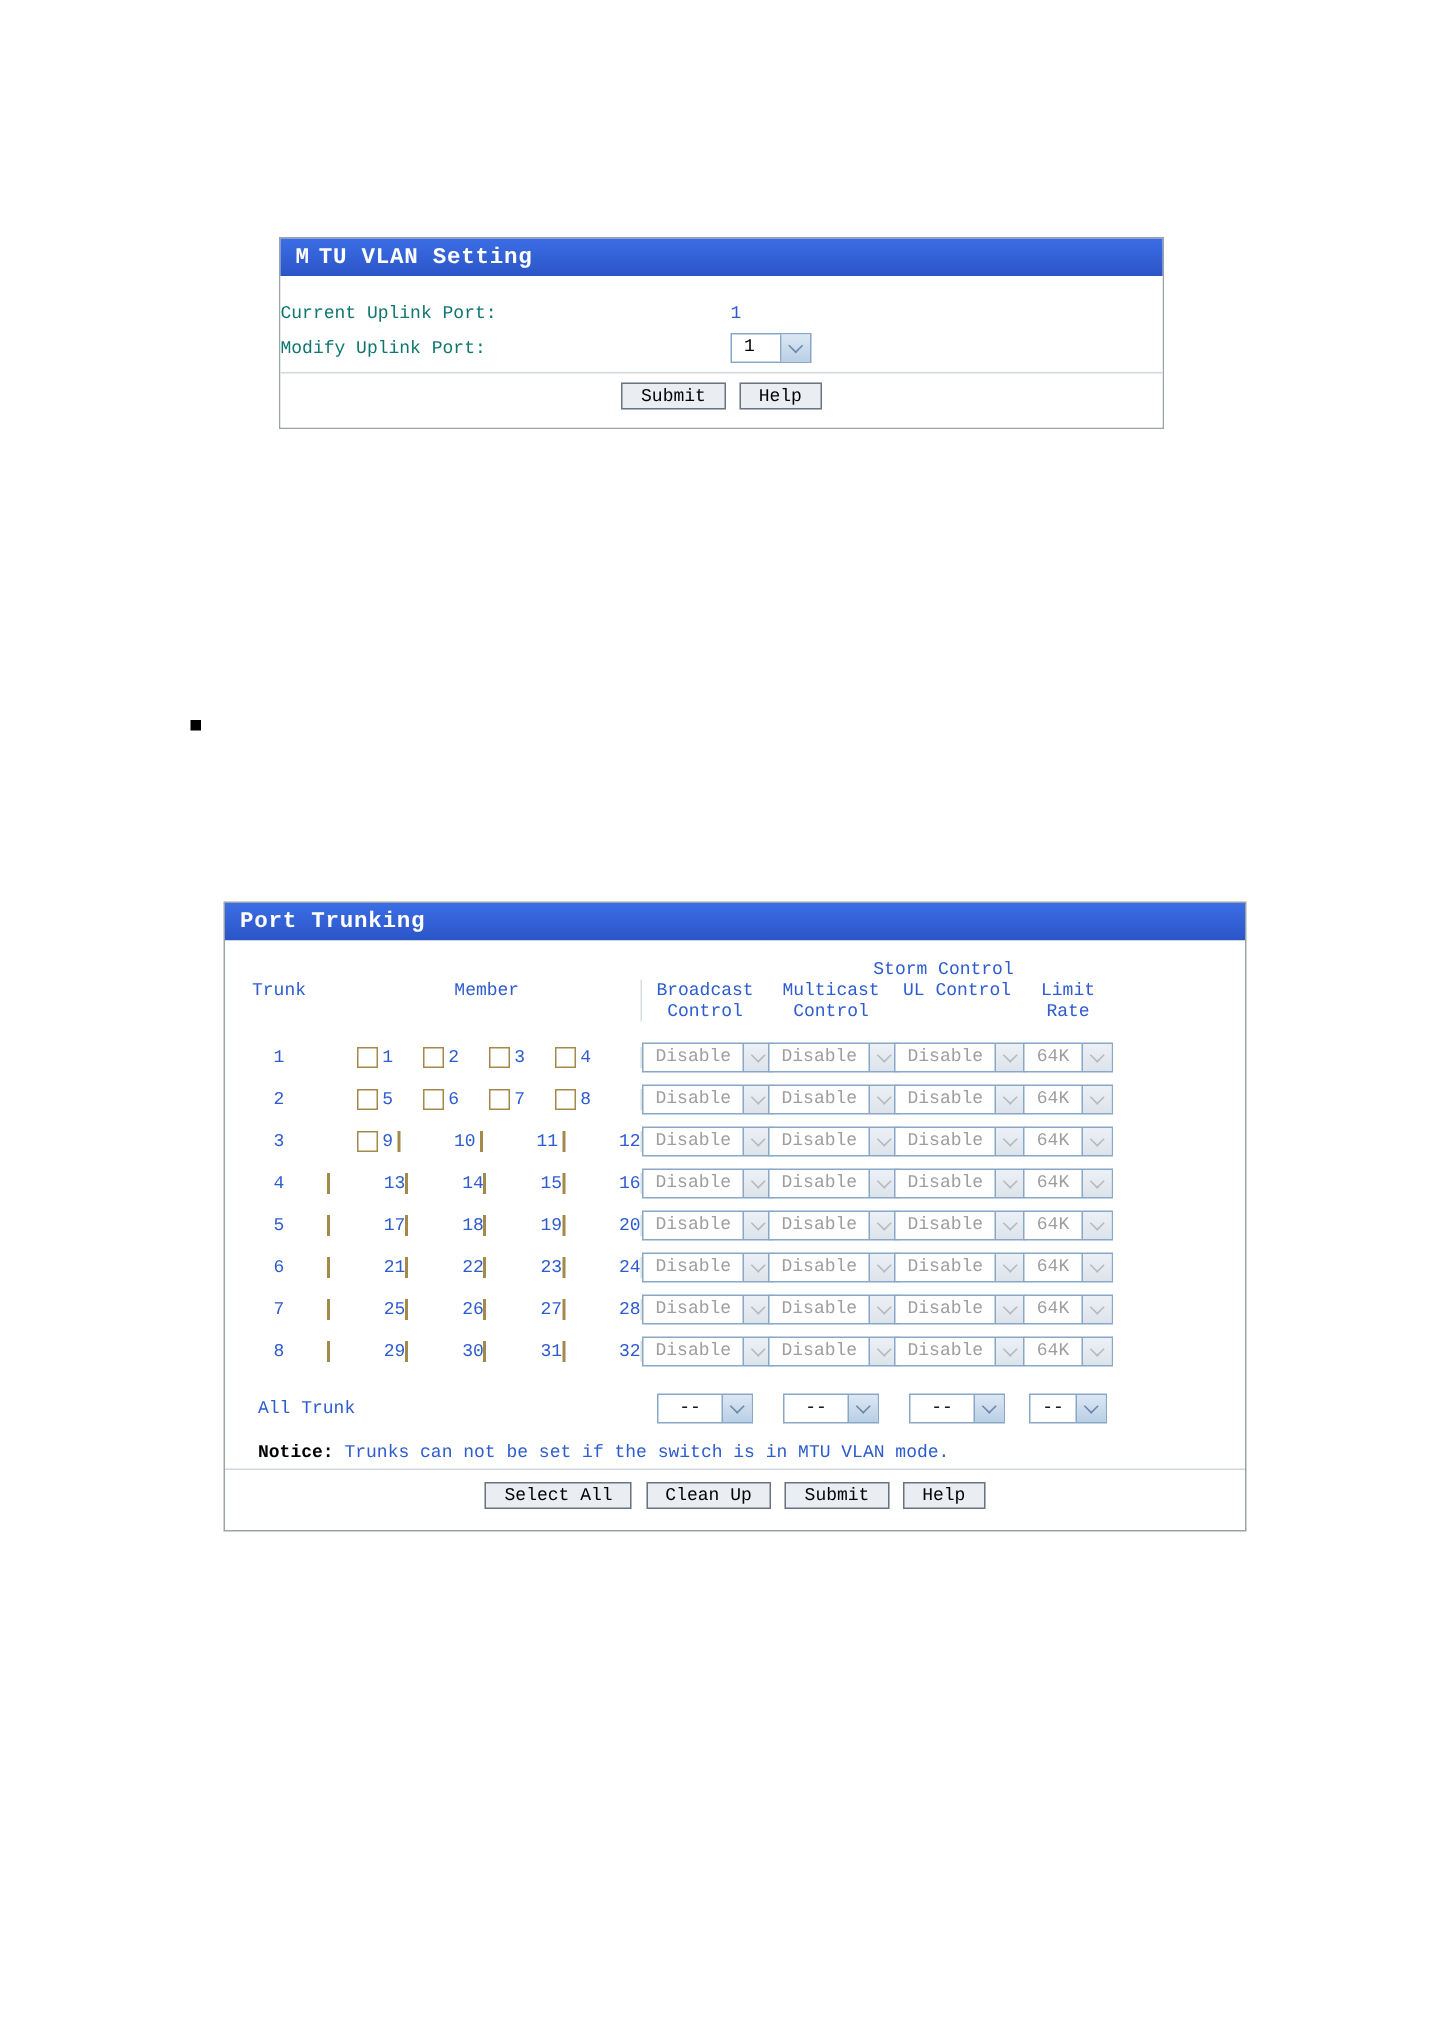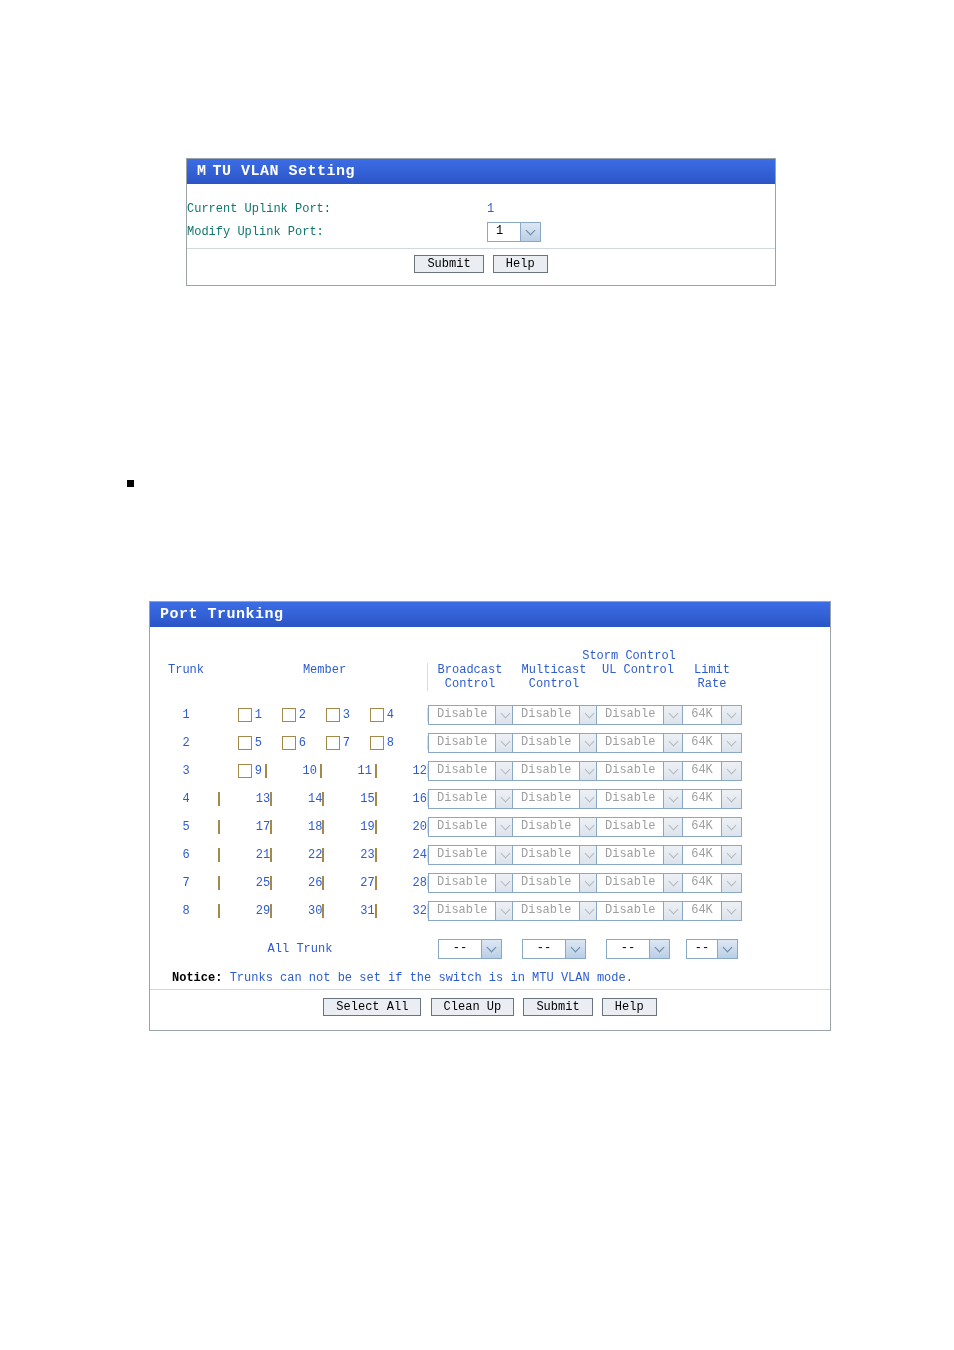--- a/index.html
+++ b/index.html
@@ -48,37 +48,37 @@
   .sel.disabled .sel-btn{background:linear-gradient(to bottom,#edf1f6,#dde3eb);}
   .sel.disabled .chev{border-color:#b4b9bf;}
 
   .notice-row{ text-align:center; margin:22px 0 10px 0; color:#2d5bd0;}
   .notice-row b{ color:#000; font-family:"Courier New",monospace; }
   .btn-row{ text-align:center; padding:6px 0; border-top:1px solid #d0d7df;}
   .btn{ display:inline-block; border:1px solid #6a7480; background:#eaeef3; padding:1px 12px; font-family:"Courier New",monospace; font-size:12px; color:#000; margin:0 1px;}
   .reg-letter{color:#fff;font-weight:bold;}
 
   
-  .pt-table-head{ display:flex; align-items:flex-start;  margin-top:10px;}
+  .pt-table-head{ display:flex; align-items:flex-start;  }
   .pt-head-cell{ color:#2d5bd0; text-align:center; }
   .pt-trunk-col{ width:72px;}
   .pt-member-col{ width:206px;}
   .pt-sc-col{ width:84px;}
   .pt-sc-group{ flex:1; text-align:center; color:#2d5bd0;}
   .pt-headers-wrap{position:relative; padding:0 0 6px 0; margin-bottom:4px;}
   .pt-sub-row{display:flex;}
   .pt-row{ display:flex; align-items:center; height:28px;}
   .pt-row + .pt-row{ border-top:0; }
   .pt-row .pt-trunk-col{ text-align:center; color:#2d5bd0;}
   .member-cells{ display:flex; gap:6px; padding-left:2px; align-items:center;}
   .cb{ width:14px; height:14px; border:1px solid #a38a4a; background:#fff; display:inline-block;}
   .member-pair{ display:flex; align-items:center; gap:3px; color:#2d5bd0; min-width:38px; justify-content:flex-end;}
   .member-pair.wide{min-width:40px;gap:36px;}
   .all-trunk-row{ display:flex; align-items:center; padding:14px 0 4px 0;}
-  .all-trunk-label{ width:278px; padding-left:22px; color:#2d5bd0;text-align:center;}
+  .all-trunk-label{ width:278px; padding-left:22px; color:#2d5bd0;}
   .pt-notice{ color:#2d5bd0; padding:8px 0 4px 22px;}
   .pt-notice b{ color:#000; }
   .pt-btn-row{ text-align:center; padding:8px 0;border-top:1px solid #d0d7df;}
   .divider-v{border-right:1px solid #d8dde3;}
   .bullet{ position:absolute; top:480px; left:127px; width:7px; height:7px; background:#000;}
 </style>
 </head>
 <body>
 
 <div class="bullet"></div>

